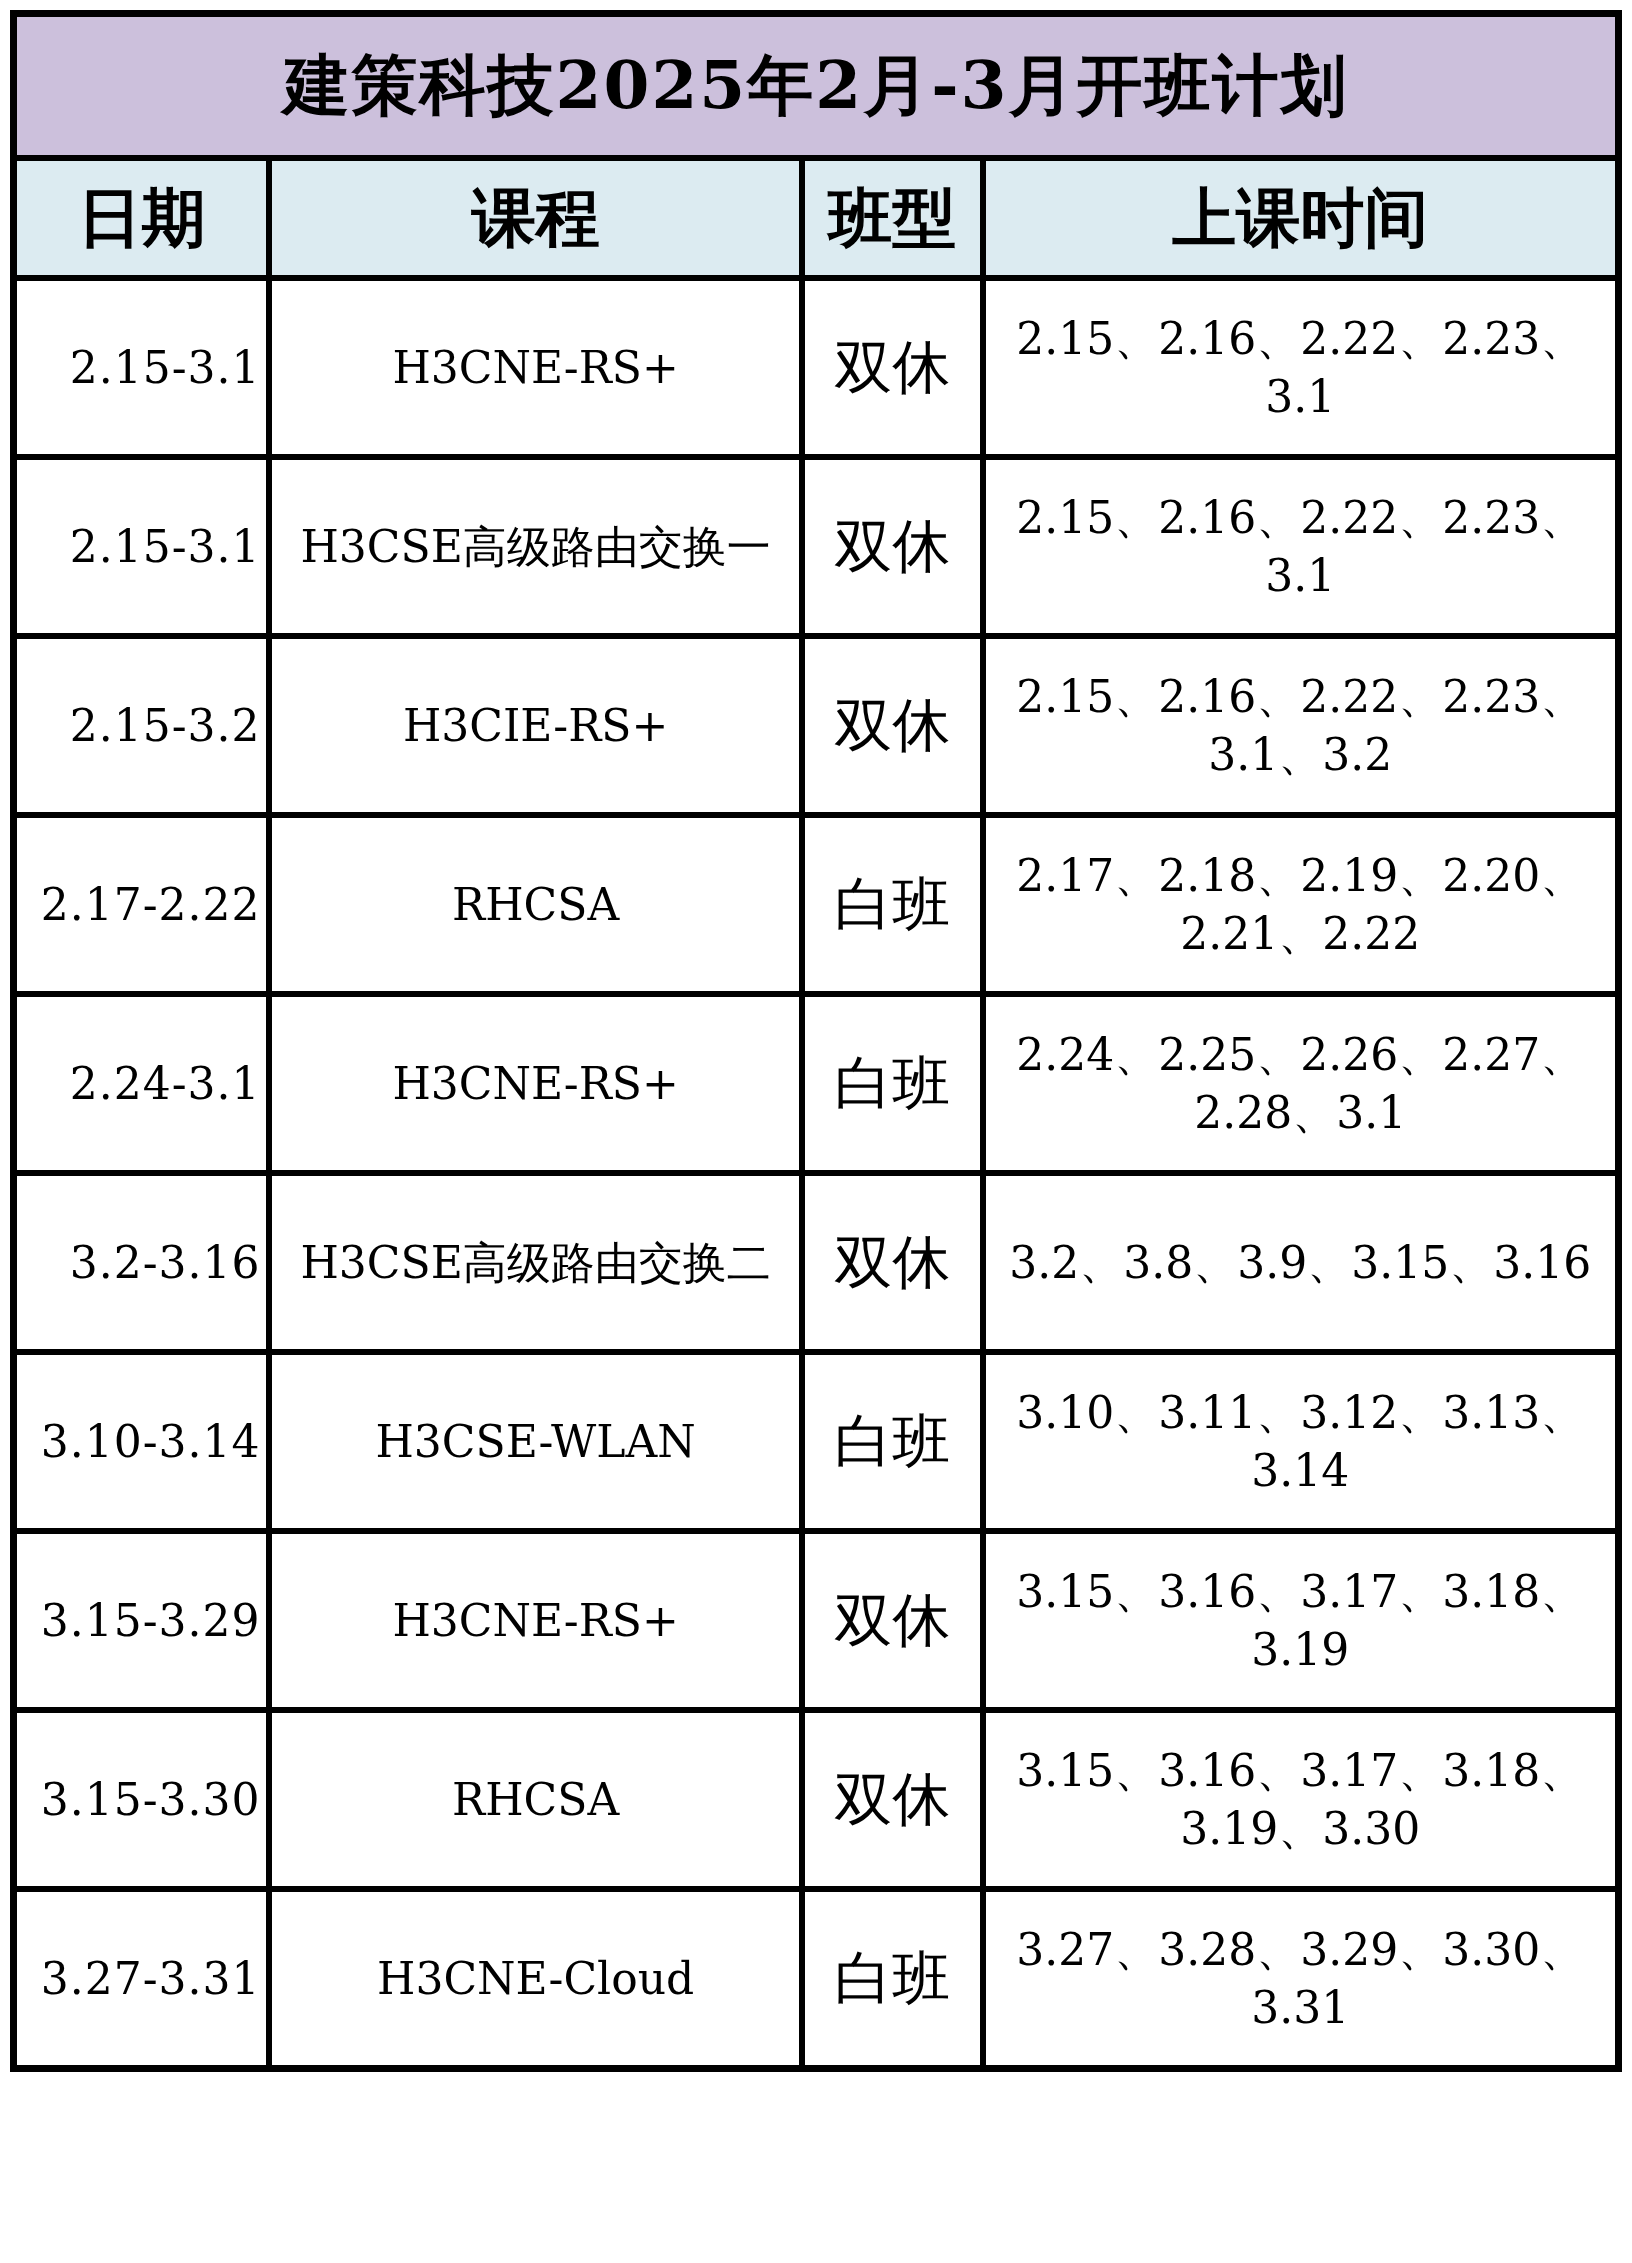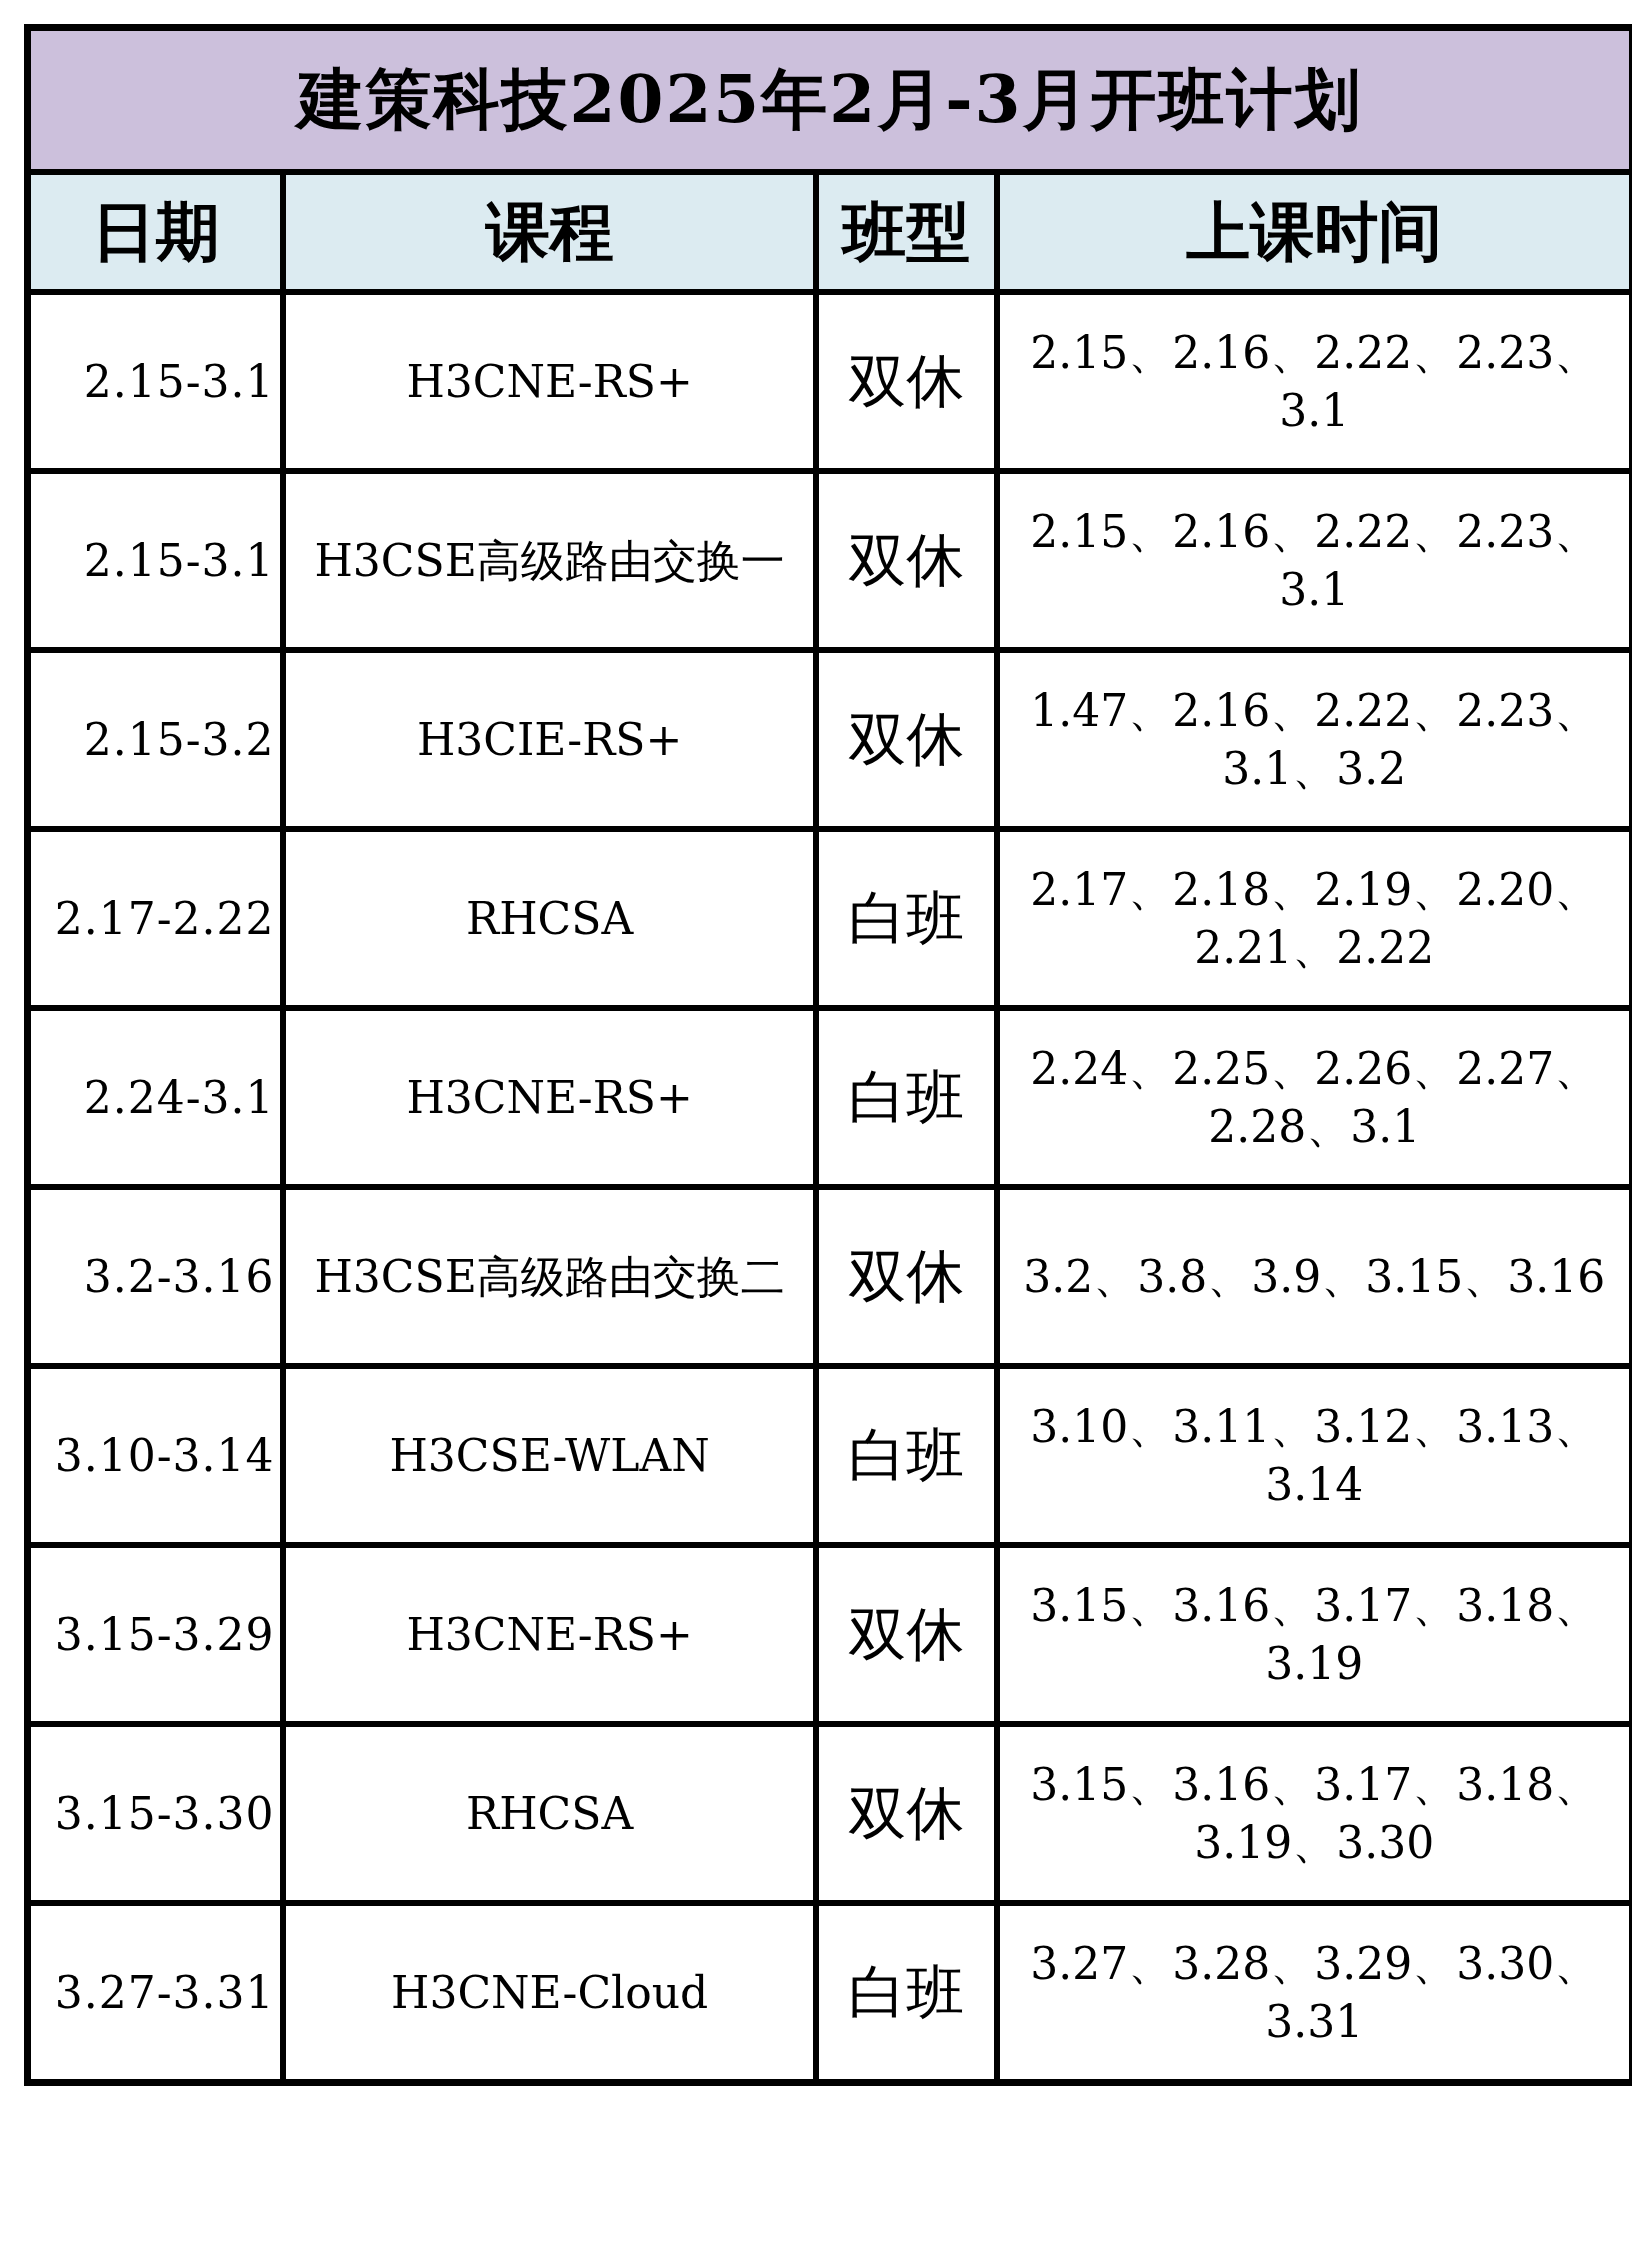--- a/index.html
+++ b/index.html
@@ -13,21 +13,21 @@
     background: #ffffff;
   }
   body {
     width: 1632px;
     height: 2263px;
     font-family: "DejaVu Serif", "Liberation Serif", serif;
     color: #000;
   }
   .page {
     box-sizing: border-box;
-    padding: 24px;
+    padding: 10px;
     width: 1632px;
     height: 2263px;
   }
   table.schedule {
     border-collapse: collapse;
     table-layout: fixed;
     width: 1612px;
     background: #ffffff;
     border: 7px solid var(--border-color);
   }
@@ -96,21 +96,21 @@
     <td class="c-date">2.15-3.1</td>
     <td class="c-course">H3CSE高级路由交换一</td>
     <td class="c-type">双休</td>
     <td class="c-times">2.15、2.16、2.22、2.23、3.1</td>
   </tr>
 
   <tr>
     <td class="c-date">2.15-3.2</td>
     <td class="c-course">H3CIE-RS+</td>
     <td class="c-type">双休</td>
-    <td class="c-times">1.47、2.16、2.22、2.23、3.1、3.2</td>
+    <td class="c-times">2.15、2.16、2.22、2.23、3.1、3.2</td>
   </tr>
 
   <tr>
     <td class="c-date">2.17-2.22</td>
     <td class="c-course">RHCSA</td>
     <td class="c-type">白班</td>
     <td class="c-times">2.17、2.18、2.19、2.20、2.21、2.22</td>
   </tr>
 
   <tr>

